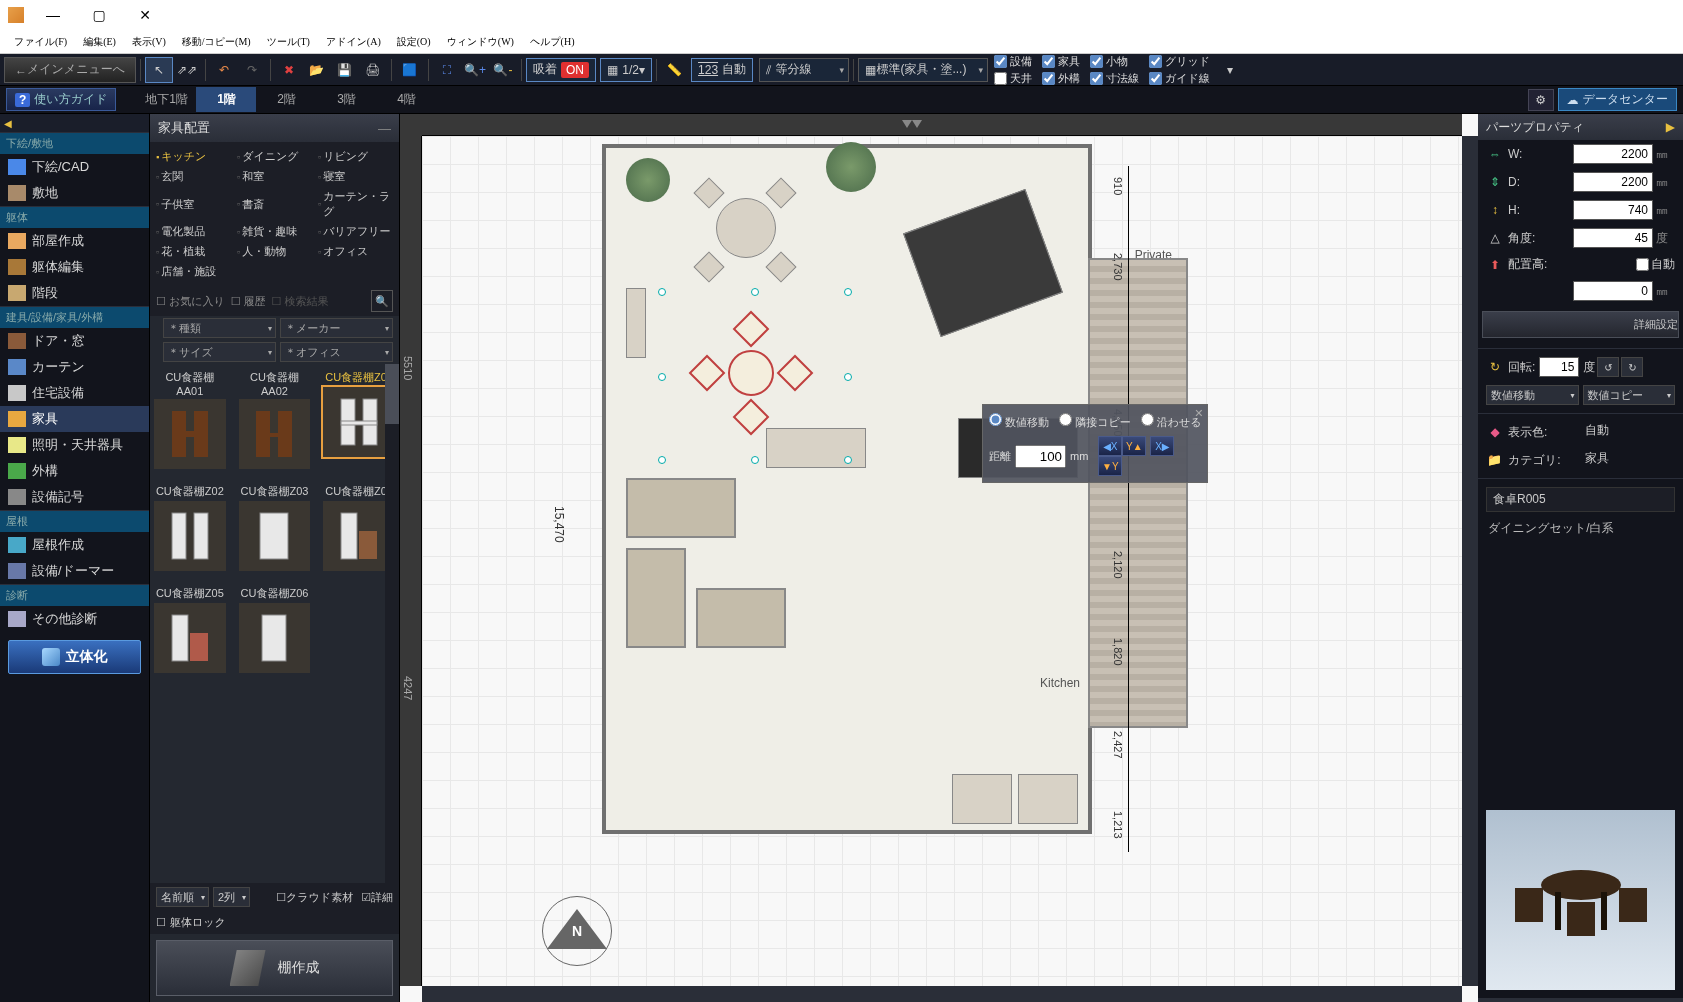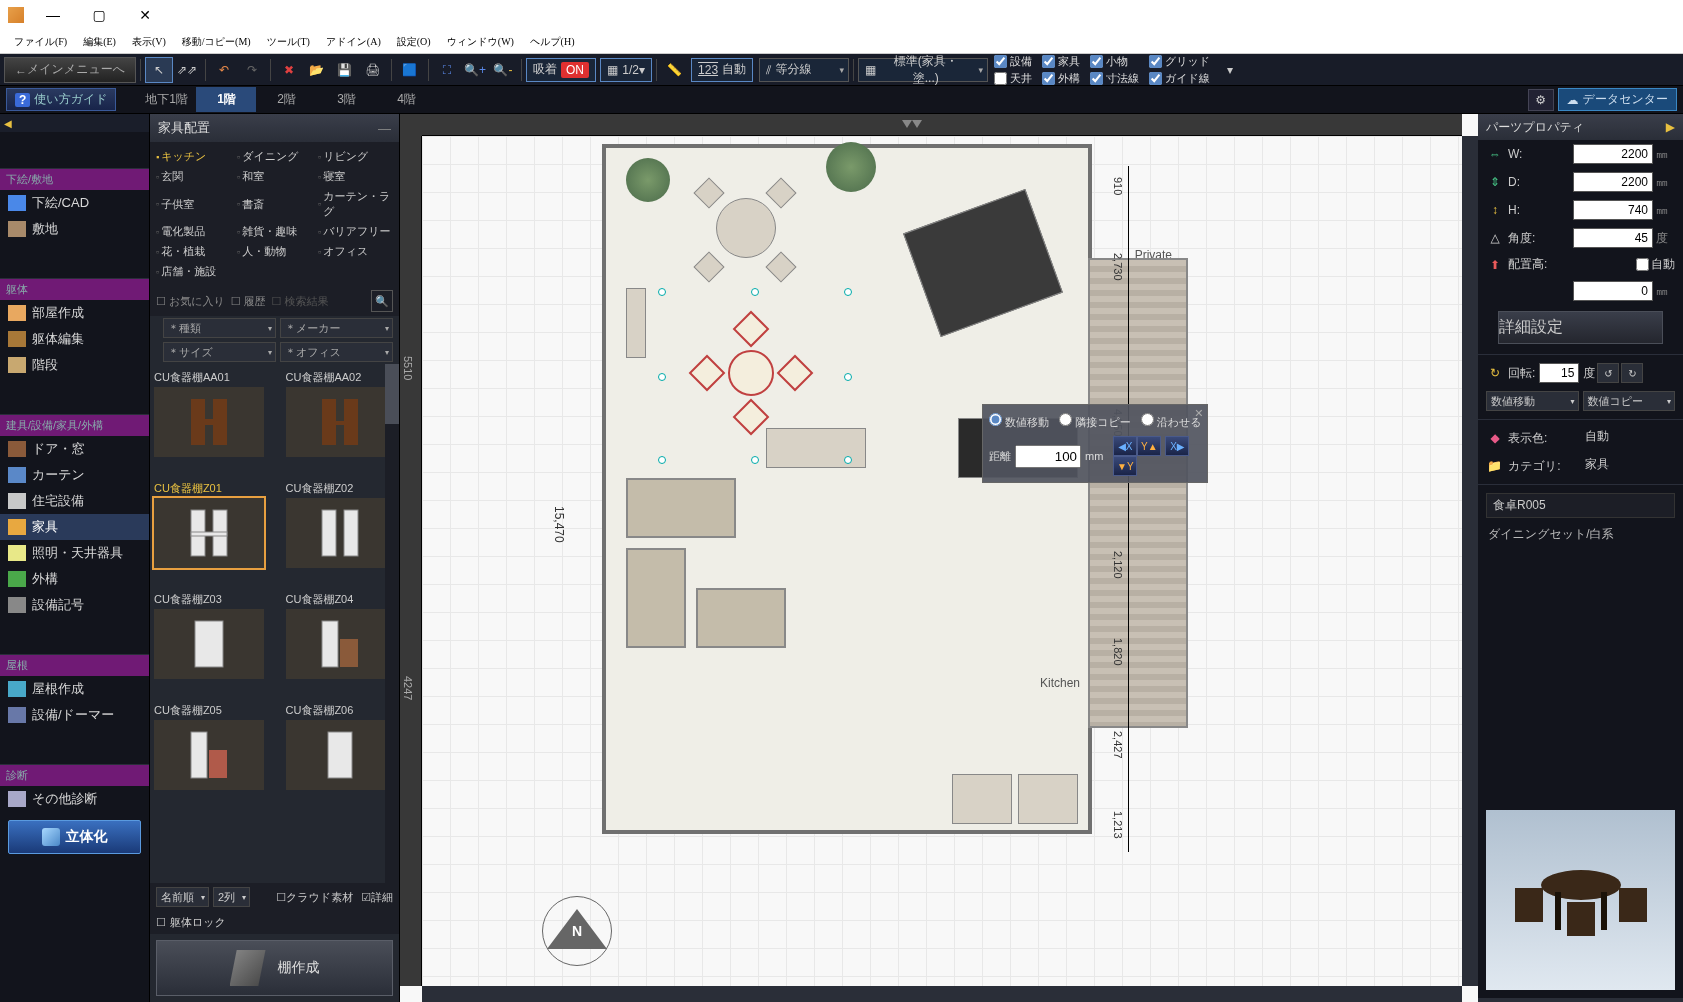--- a/index.html
+++ b/index.html
@@ -33,21 +33,21 @@
 .secondbar .spacer { flex: 1; }
 .secondbar .rbtn { width: 26px; height: 22px; display: flex; align-items: center; justify-content: center; cursor: pointer; background: #223; border: 1px solid #445; margin-left: 4px; }
 .secondbar .datacenter { display: flex; align-items: center; padding: 2px 8px; background: #1a4a7a; border: 1px solid #3a88c4; cursor: pointer; font-size: 12px; color: #cde; margin-left: 4px; }
 
 .workarea { display: flex; height: calc(1002px - 30px - 24px - 32px - 28px); }
 
 
 .leftpanel { width: 150px; background: #12141c; border-right: 1px solid #000; display: flex; flex-direction: column; overflow-y: auto; }
 .leftpanel .collapse-btn { height: 18px; background: #1a1e2a; display: flex; align-items: center; padding: 0 4px; cursor: pointer; }
 .leftpanel .collapse-btn span { color: #e8c040; font-size: 10px; }
-.leftpanel .grp-header { background: #701a75; color: #8aa; font-size: 11px; padding: 3px 6px; border-top: 1px solid #2a2e3a; margin-top: 36px; }
+.leftpanel .grp-header { background: #0c4a6e; color: #8aa; font-size: 11px; padding: 3px 6px; border-top: 1px solid #2a2e3a; }
 .leftpanel .nav-item { display: flex; align-items: center; padding: 4px 8px; cursor: pointer; font-size: 13px; color: #d8d8d8; }
 .leftpanel .nav-item .nico { width: 18px; height: 16px; margin-right: 6px; display: inline-block; }
 .leftpanel .nav-item.active { background: #2a3a5a; color: #fff; }
 .leftpanel .big3d-btn { margin: 8px 8px; height: 34px; background: linear-gradient(#3a70c0,#1a3a78); border: 1px solid #5a9adf; display: flex; align-items: center; justify-content: center; cursor: pointer; font-size: 14px; color: #fff; font-weight: bold; border-radius: 2px; }
 .leftpanel .big3d-btn .cub { width: 18px; height: 18px; margin-right: 6px; background: linear-gradient(135deg,#a8d8ff,#4a88c8); border-radius: 3px; }
 
 
 .catpanel { width: 250px; background: #242830; border-right: 1px solid #000; display: flex; flex-direction: column; }
 .catpanel .cat-header { height: 28px; background: linear-gradient(#3a3e4a,#2a2e38); display: flex; align-items: center; padding: 0 8px; font-size: 13px; color: #ddd; }
 .catpanel .cat-header .expand { margin-left: auto; color: #888; cursor: pointer; }
@@ -56,21 +56,21 @@
 .catpanel .subcats .sc.sel { color: #e8c040; }
 .catpanel .subcats .sc::before { content: "▫"; margin-right: 2px; color: #666; font-size: 9px; }
 .catpanel .subcats .sc.sel::before { content: "▪"; color: #e8c040; }
 .catpanel .filterbar { display: flex; align-items: center; padding: 4px 6px; background: #1c1e26; gap: 6px; font-size: 11px; color: #888; }
 .catpanel .filterbar .fitem { display: flex; align-items: center; cursor: pointer; }
 .catpanel .filterbar .fitem::before { content: "☐"; margin-right: 3px; }
 .catpanel .search { margin-left: auto; width: 22px; height: 22px; border: 1px solid #555; display: flex; align-items: center; justify-content: center; cursor: pointer; color: #888; }
 .catpanel .filter-row { display: flex; padding: 2px 6px; gap: 4px; margin-left: 7px; }
 .catpanel .filter-row .fcombo { flex: 1; height: 20px; background: #2a2e38; border: 1px solid #444; font-size: 11px; color: #aaa; padding: 0 16px 0 4px; position: relative; cursor: pointer; display: flex; align-items: center; }
 .catpanel .filter-row .fcombo::after { content: "▾"; position: absolute; right: 3px; font-size: 8px; }
-.catpanel .itemgrid { flex: 1; overflow-y: auto; background: #242830; padding: 4px; display: grid; grid-template-columns: 1fr 1fr; gap: 22px; align-content: start; position: relative; }
+.catpanel .itemgrid { flex: 1; overflow-y: auto; background: #242830; padding: 4px; display: grid; grid-template-columns: 1fr 1fr 1fr; gap: 13px; align-content: start; position: relative; text-align: center; }
 .catpanel .itemgrid .pscroll { position: absolute; right: 0; top: 0; width: 14px; background: #1c1e26; height: 100%; }
 .catpanel .itemgrid .pscroll .thumb { position: absolute; top: 0; width: 100%; height: 60px; background: #4a4e58; }
 .catpanel .pitem { display: flex; flex-direction: column; font-size: 11px; color: #ccc; }
 .catpanel .pitem .plabel { padding: 2px 0; }
 .catpanel .pitem .pthumb { height: 70px; background: #3a3630; display: flex; align-items: center; justify-content: center; cursor: pointer; }
 .catpanel .pitem.sel .plabel { color: #e8c040; }
 .catpanel .pitem.sel .pthumb { outline: 2px solid #e8a040; }
 .catpanel .shelf { width: 40px; height: 50px; }
 .catpanel .sort-row { display: flex; align-items: center; padding: 4px 6px; gap: 4px; font-size: 11px; background: #1c1e26; }
 .catpanel .sort-row .scombo { height: 20px; background: #2a2e38; border: 1px solid #444; padding: 0 14px 0 4px; position: relative; cursor: pointer; display: flex; align-items: center; }
@@ -96,40 +96,40 @@
 .plan-outer .deck { position: absolute; right: -100px; top: 110px; width: 100px; height: 470px; background: repeating-linear-gradient(#c8c0b4 0 6px,#b8b0a4 6px 12px); border: 2px solid #888; }
 .dim-v { position: absolute; left: 690px; top: 30px; height: 686px; display: flex; flex-direction: column; }
 .dim-v .seg { border-right: 1px solid #000; position: relative; display: flex; align-items: center; justify-content: flex-end; padding-right: 4px; }
 .dim-v .seg span { writing-mode: vertical-rl; font-size: 11px; color: #333; }
 .dim-totalW { position: absolute; left: 130px; top: 370px; writing-mode: vertical-rl; font-size: 12px; color: #333; }
 
 .popup { position: absolute; left: 560px; top: 268px; background: rgba(80,84,94,0.92); border: 1px solid #666; padding: 6px; font-size: 11px; color: #ddd; z-index: 50; }
 .popup .prow { display: flex; align-items: center; gap: 10px; padding: 2px 0; }
 .popup .prow input[type=radio] { accent-color: #5a88c4; }
 .popup .prow2 { display: flex; align-items: center; gap: 4px; margin-top: 4px; }
-.popup .prow2 input[type=text] { width: 66px; text-align: right; padding: 2px; }
+.popup .prow2 input[type=text] { width: 51px; text-align: right; padding: 2px; }
 .popup .arrows { display: flex; gap: 0; }
 .popup .abtn { width: 24px; height: 20px; background: linear-gradient(#3a4a7a,#1a2448); display: flex; align-items: center; justify-content: center; cursor: pointer; font-size: 10px; border: 1px solid #4a5a8a; }
 .popup .close { position: absolute; top: 2px; right: 4px; cursor: pointer; color: #aaa; }
 
 .compass { position: absolute; left: 120px; bottom: 36px; width: 70px; height: 70px; border: 1px solid #666; border-radius: 50%; display: flex; align-items: center; justify-content: center; color: #333; font-size: 14px; }
 .compass::before { content: ""; position: absolute; width: 0; height: 0; border-left: 30px solid transparent; border-right: 30px solid transparent; border-bottom: 40px solid #666; top: 12px; }
 .canvas .scrollb-h { position: absolute; left: 0; right: 16px; bottom: 0; height: 16px; background: #2a2e38; }
 .canvas .scrollb-v { position: absolute; top: 0; right: 0; bottom: 16px; width: 16px; background: #2a2e38; }
 
 
 .rightpanel { width: 205px; background: #12141c; display: flex; flex-direction: column; }
 .rightpanel .rheader { height: 26px; background: linear-gradient(#3a3e4a,#2a2e38); display: flex; align-items: center; padding: 0 8px; font-size: 12px; color: #ddd; }
 .rightpanel .rheader .rexp { margin-left: auto; color: #e8c040; cursor: pointer; }
 .rightpanel .prop-row { display: flex; align-items: center; padding: 4px 8px; font-size: 12px; color: #ccc; }
 .rightpanel .prop-row .pico { width: 18px; display: inline-flex; justify-content: center; margin-right: 4px; }
 .rightpanel .prop-row .plabel { flex: 1; }
 .rightpanel .prop-row input[type=text] { width: 80px; text-align: right; padding: 2px 4px; background: #fff; color: #000; border: 1px solid #555; font-size: 12px; }
 .rightpanel .prop-row .unit { width: 22px; text-align: left; padding-left: 3px; color: #888; }
-.rightpanel .detail-btn { margin: 6px 20px; padding: 5px 0; text-align: left; background: linear-gradient(#3a3e4a,#24262e); border: 1px solid #4a4e58; cursor: pointer; font-size: 16px; }
+.rightpanel .detail-btn { margin: 6px 4px; padding: 5px 0; text-align: right; background: linear-gradient(#3a3e4a,#24262e); border: 1px solid #4a4e58; cursor: pointer; font-size: 11px; }
 .rightpanel .divider { height: 1px; background: #2a2e3a; margin: 4px 0; }
 .rightpanel .icobtn { width: 22px; height: 20px; background: #2a2e38; border: 1px solid #444; display: inline-flex; align-items: center; justify-content: center; cursor: pointer; font-size: 10px; margin-left: 2px; }
 .rightpanel .combo-row { display: flex; padding: 4px 8px; gap: 4px; }
 .rightpanel .combo-row .rcombo { flex: 1; height: 20px; background: #2a2e38; border: 1px solid #444; color: #ccc; font-size: 11px; padding: 0 14px 0 4px; position: relative; cursor: pointer; display: flex; align-items: center; }
 .rightpanel .combo-row .rcombo::after { content: "▾"; position: absolute; right: 3px; font-size: 8px; }
 .rightpanel .name-box { margin: 4px 8px; padding: 3px 6px; background: #1c1e26; border: 1px solid #333; font-size: 12px; }
 .rightpanel .desc-line { padding: 4px 10px; font-size: 12px; color: #bbb; }
 .rightpanel .preview3d { margin: 6px 8px 8px; height: 180px; background: linear-gradient(#b0c0d0,#e0e8f0); display: flex; align-items: center; justify-content: center; }
 .rightpanel .preview3d .ptable { width: 120px; height: 80px; position: relative; }
 .rightpanel .preview3d .pt-top { position: absolute; left: 20px; top: 10px; width: 80px; height: 30px; background: #3a2818; border-radius: 50%; }
@@ -191,21 +191,21 @@
     </div>
   <div class="snap-chip" style="margin-left:4px;">▦ <span style="margin-left:4px;">1/2</span> ▾</div>
   <div class="sep"></div>
   <div class="tbtn">📏</div>
   <div class="snap-chip" style="margin-left:2px;">
       <span style="text-decoration:underline overline;">123</span> 
       <span style="margin-left:4px;">自動</span>
     </div>
   <div class="combo" style="margin-left:6px; width:90px;">⫽ <span style="margin-left:4px;">等分線</span></div>
   <div class="sep"></div>
-  <div class="combo" style="width:130px;">▦ <span style="margin-left:8px;text-align:center;">標準(家具・塗...)</span></div>
+  <div class="combo" style="width:130px;">▦ <span style="margin-left:0;">標準(家具・塗...)</span></div>
   <div class="chk-grid">
     <label>
         <input type="checkbox" checked="" style="">
         <span>設備</span>
       </label>
     <label>
         <input type="checkbox" checked="" style="">
         <span>家具</span>
       </label>
     <label>

